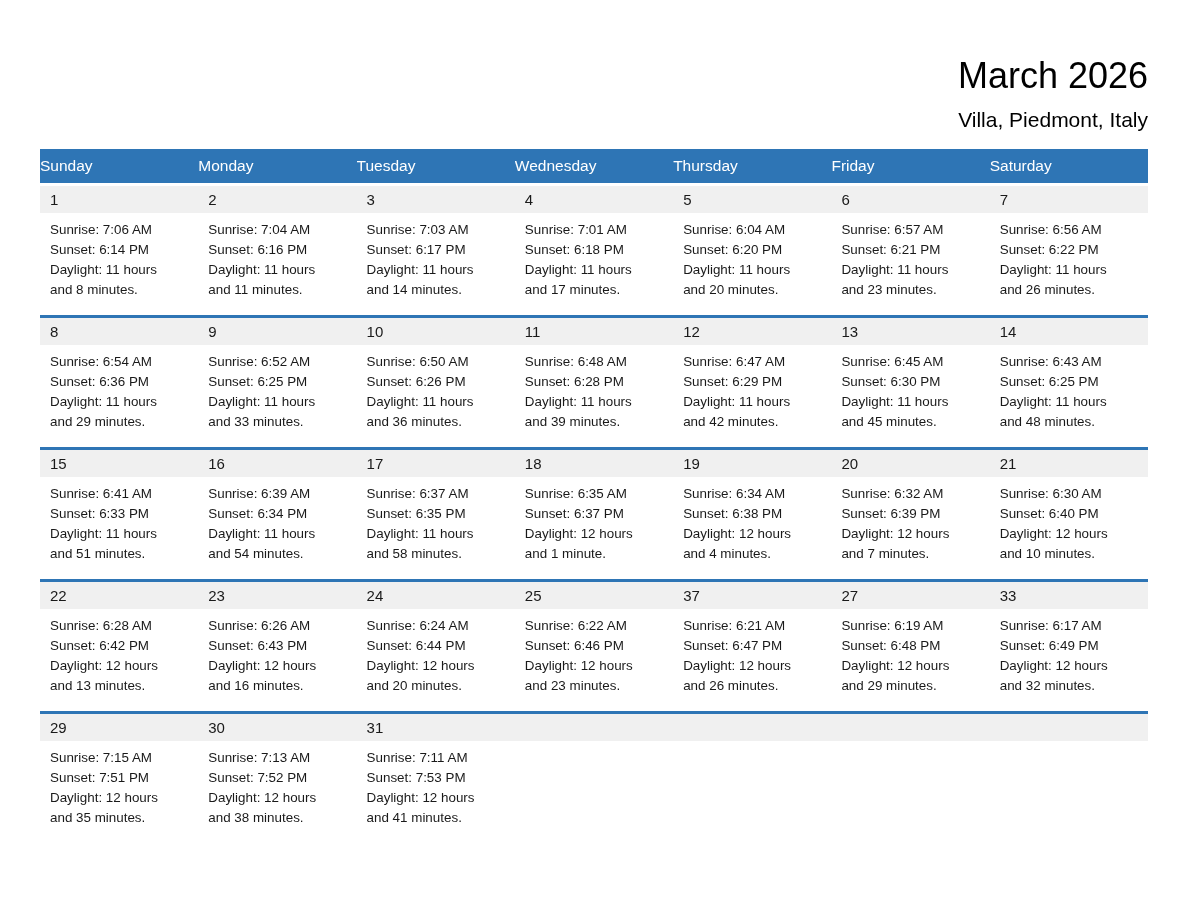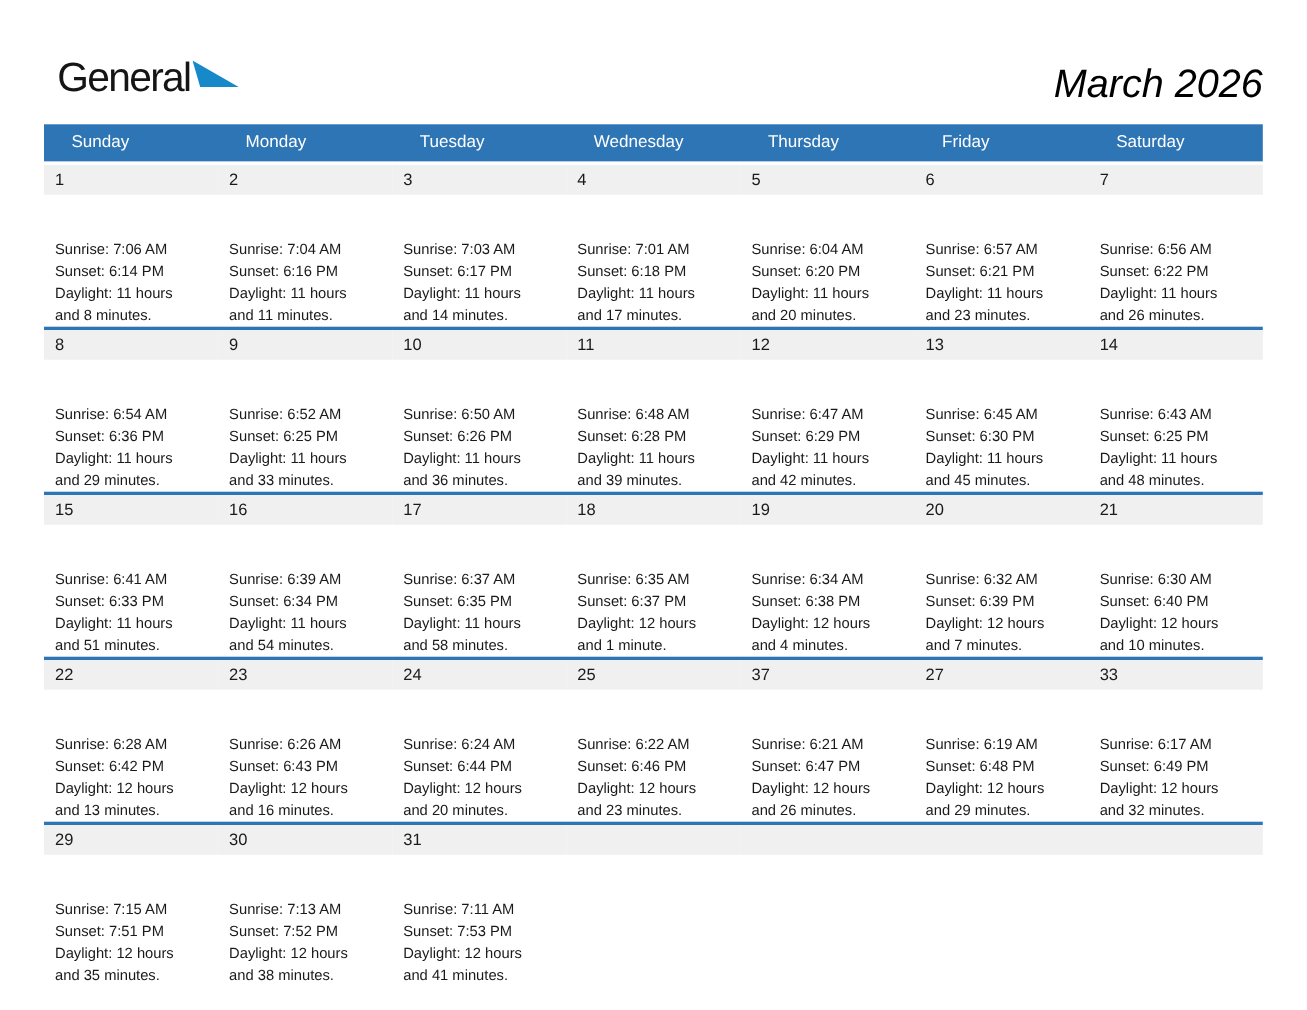--- a/index.html
+++ b/index.html
@@ -15,56 +15,49 @@
 
   
   .top-header{display:flex;justify-content:space-between;align-items:flex-start;
               margin:52px 40px 0 52px;}
   .logo{display:inline-block;line-height:1;}
   .logo-line1{display:flex;align-items:flex-start;}
   .logo-general{font-size:37px;color:#151515;letter-spacing:-1.5px;line-height:1;}
   .logo-triangle{margin-left:2px;margin-top:3px;}
   .logo-blue{display:block;font-size:37px;color:var(--logo-blue);letter-spacing:-1px;
              text-align:right;margin-top:-8px;line-height:1;}
-  .titles{text-align:right;margin-top:4px;font-style:italic;}
+  .titles{text-align:right;margin-top:4px;}
   .page-title{font-size:36px;font-weight:400;margin:0;color:#000;line-height:1.1;}
   .page-subtitle{font-size:21px;margin-top:12px;color:#000;}
 
   
   .calendar{margin:17px 40px 0 40px;}
   .weekday-row{display:grid;grid-template-columns:repeat(7,1fr);
                background:var(--header-blue);height:34px;align-items:center;}
-  .weekday-cell{color:#fff;font-size:15.5px;padding-left:25px;overflow:hidden;white-space:nowrap;}
+  .weekday-cell{color:#fff;font-size:15.5px;padding-left:0;overflow:hidden;white-space:nowrap;}
   .week-row{display:grid;grid-template-columns:repeat(7,1fr);
             border-top:3px solid var(--header-blue);min-height:132px;background:#fff;}
   #calendar-body .week-row:first-child{border-top:3px solid #fff;}
   .day-cell{min-width:0;}
   .day-num-band{background:var(--band-gray);height:27px;display:flex;align-items:center;
                 padding-left:10px;font-size:15px;color:#1a1a1a;}
   .day-details{padding:7px 4px 0 10px;font-size:13.4px;line-height:20px;color:#1a1a1a;
-               white-space:nowrap;overflow:hidden;margin-top:33px;}
+               white-space:nowrap;overflow:hidden;}
 </style>
 </head>
 <body>
 
 <div class="page">
 
   <div class="top-header">
     <div class="logo">
-      <span class="logo-line1">
-        <span class="logo-general">General</span>
-        <span class="logo-triangle">
-          <svg width="42" height="24" viewBox="0 0 42 24">
-              <polygon points="0,0 42,24 7,24" fill="#1789C9"></polygon>
-            </svg>
-        </span>
-      </span>
     </div>
     <div class="titles">
       <h1 class="page-title">March 2026</h1>
+      <div class="page-subtitle">Villa, Piedmont, Italy</div>
     </div>
   </div>
 
   <div class="calendar">
     <div class="weekday-row" id="weekday-row">
         <div class="weekday-cell">Sunday</div>
         <div class="weekday-cell">Monday</div>
         <div class="weekday-cell">Tuesday</div>
         <div class="weekday-cell">Wednesday</div>
         <div class="weekday-cell">Thursday</div>

